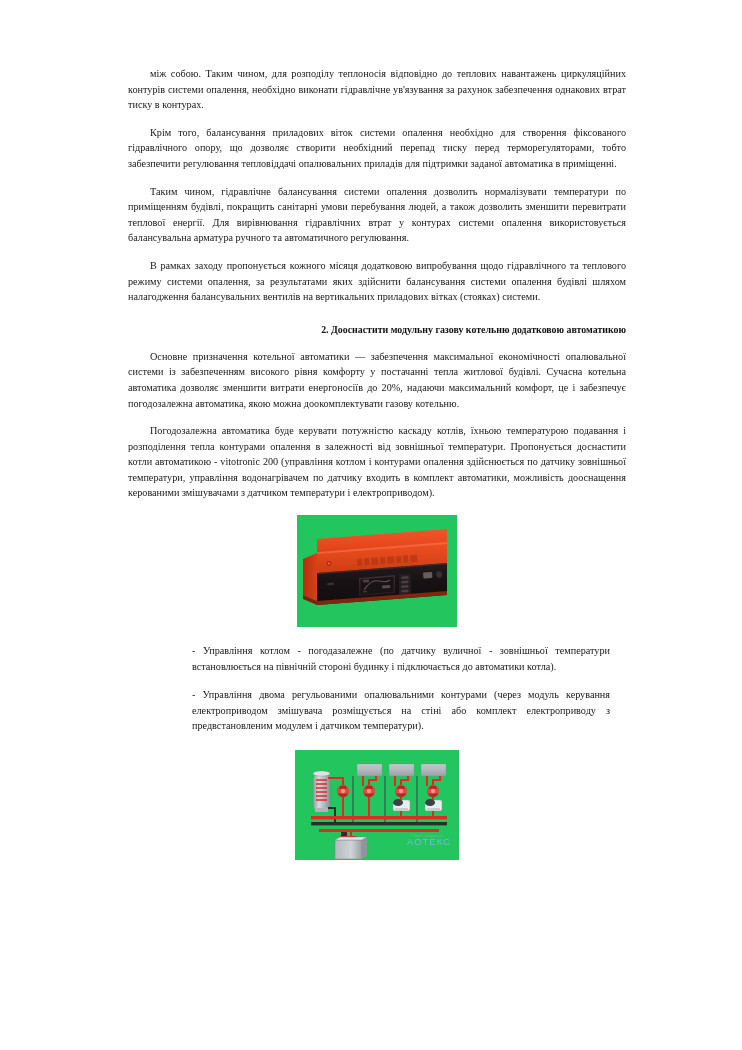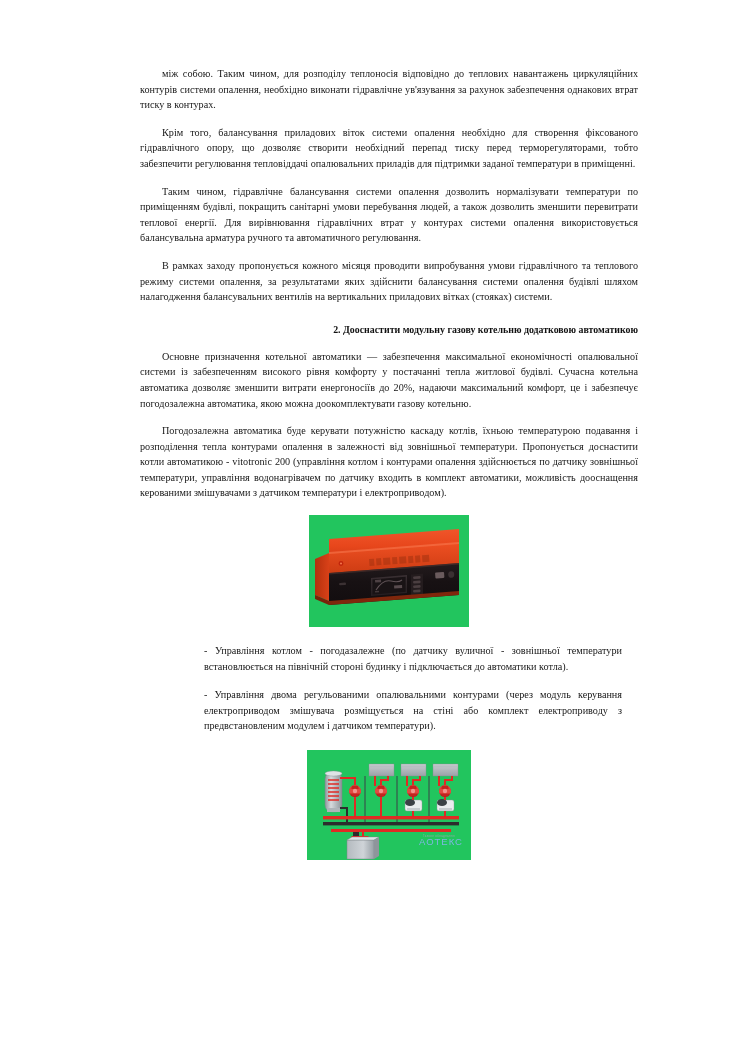--- a/index.html
+++ b/index.html
@@ -18,21 +18,21 @@
   }
   .page {
     position: absolute;
     left: 0; top: 0;
     width: 742px;
     height: 1050px;
     background: #fff;
   }
   .content {
     position: absolute;
-    left: 140px;
+    left: 128px;
     top: 66px;
     width: 498px;
   }
   p.para {
     margin: 0 0 12px 0;
     font-size: 10.2px;
     line-height: 15.6px;
     text-align: justify;
     text-indent: 22px;
     color: #171717;
@@ -97,25 +97,25 @@
 </style>
 </head>
 <body>
 
 <div class="page">
 
   <div class="content">
 
     <p class="para">між собою. Таким чином, для розподілу теплоносія відповідно до теплових навантажень циркуляційних контурів системи опалення, необхідно виконати гідравлічне ув'язування за рахунок забезпечення однакових втрат тиску в контурах.</p>
 
-    <p class="para">Крім того, балансування приладових віток системи опалення необхідно для створення фіксованого гідравлічного опору, що дозволяє створити необхідний перепад тиску перед терморегуляторами, тобто забезпечити регулювання тепловіддачі опалювальних приладів для підтримки заданої температури в приміщенні.</p>
+    <p class="para">Крім того, балансування приладових віток системи опалення необхідно для створення фіксованого гідравлічного опору, що дозволяє створити необхідний перепад тиску перед терморегуляторами, тобто забезпечити регулювання тепловіддачі опалювальних приладів для підтримки заданої автоматика в приміщенні.</p>
 
     <p class="para">Таким чином, гідравлічне балансування системи опалення дозволить нормалізувати температури по приміщенням будівлі, покращить санітарні умови перебування людей, а також дозволить зменшити перевитрати теплової енергії. Для вирівнювання гідравлічних втрат у контурах системи опалення використовується балансувальна арматура ручного та автоматичного регулювання.</p>
 
-    <p class="para">В рамках заходу пропонується кожного місяця проводити випробування умови гідравлічного та теплового режиму системи опалення, за результатами яких здійснити балансування системи опалення будівлі шляхом налагодження балансувальних вентилів на вертикальних приладових вітках (стояках) системи.</p>
+    <p class="para">В рамках заходу пропонується кожного місяця додатковою випробування щодо гідравлічного та теплового режиму системи опалення, за результатами яких здійснити балансування системи опалення будівлі шляхом налагодження балансувальних вентилів на вертикальних приладових вітках (стояках) системи.</p>
 
     <h2 class="section-heading">2. Дооснастити модульну газову котельню додатковою автоматикою</h2>
 
     <p class="para">Основне призначення котельної автоматики — забезпечення максимальної економічності опалювальної системи із забезпеченням високого рівня комфорту у постачанні тепла житлової будівлі. Сучасна котельна автоматика дозволяє зменшити витрати енергоносіїв до 20%, надаючи максимальний комфорт, це і забезпечує погодозалежна автоматика, якою можна доокомплектувати газову котельню.</p>
 
     <p class="para">Погодозалежна автоматика буде керувати потужністю каскаду котлів, їхньою температурою подавання і розподілення тепла контурами опалення в залежності від зовнішньої температури. Пропонується доснастити котли автоматикою - vitotronic 200 (управління котлом і контурами опалення здійснюється по датчику зовнішньої температури, управління водонагрівачем по датчику входить в комплект автоматики, можливість дооснащення керованими змішувачами з датчиком температури і електроприводом).</p>
 
     <div class="figure figure-controller">
       <svg viewBox="0 0 160 112" xmlns="http://www.w3.org/2000/svg">
         <defs>

